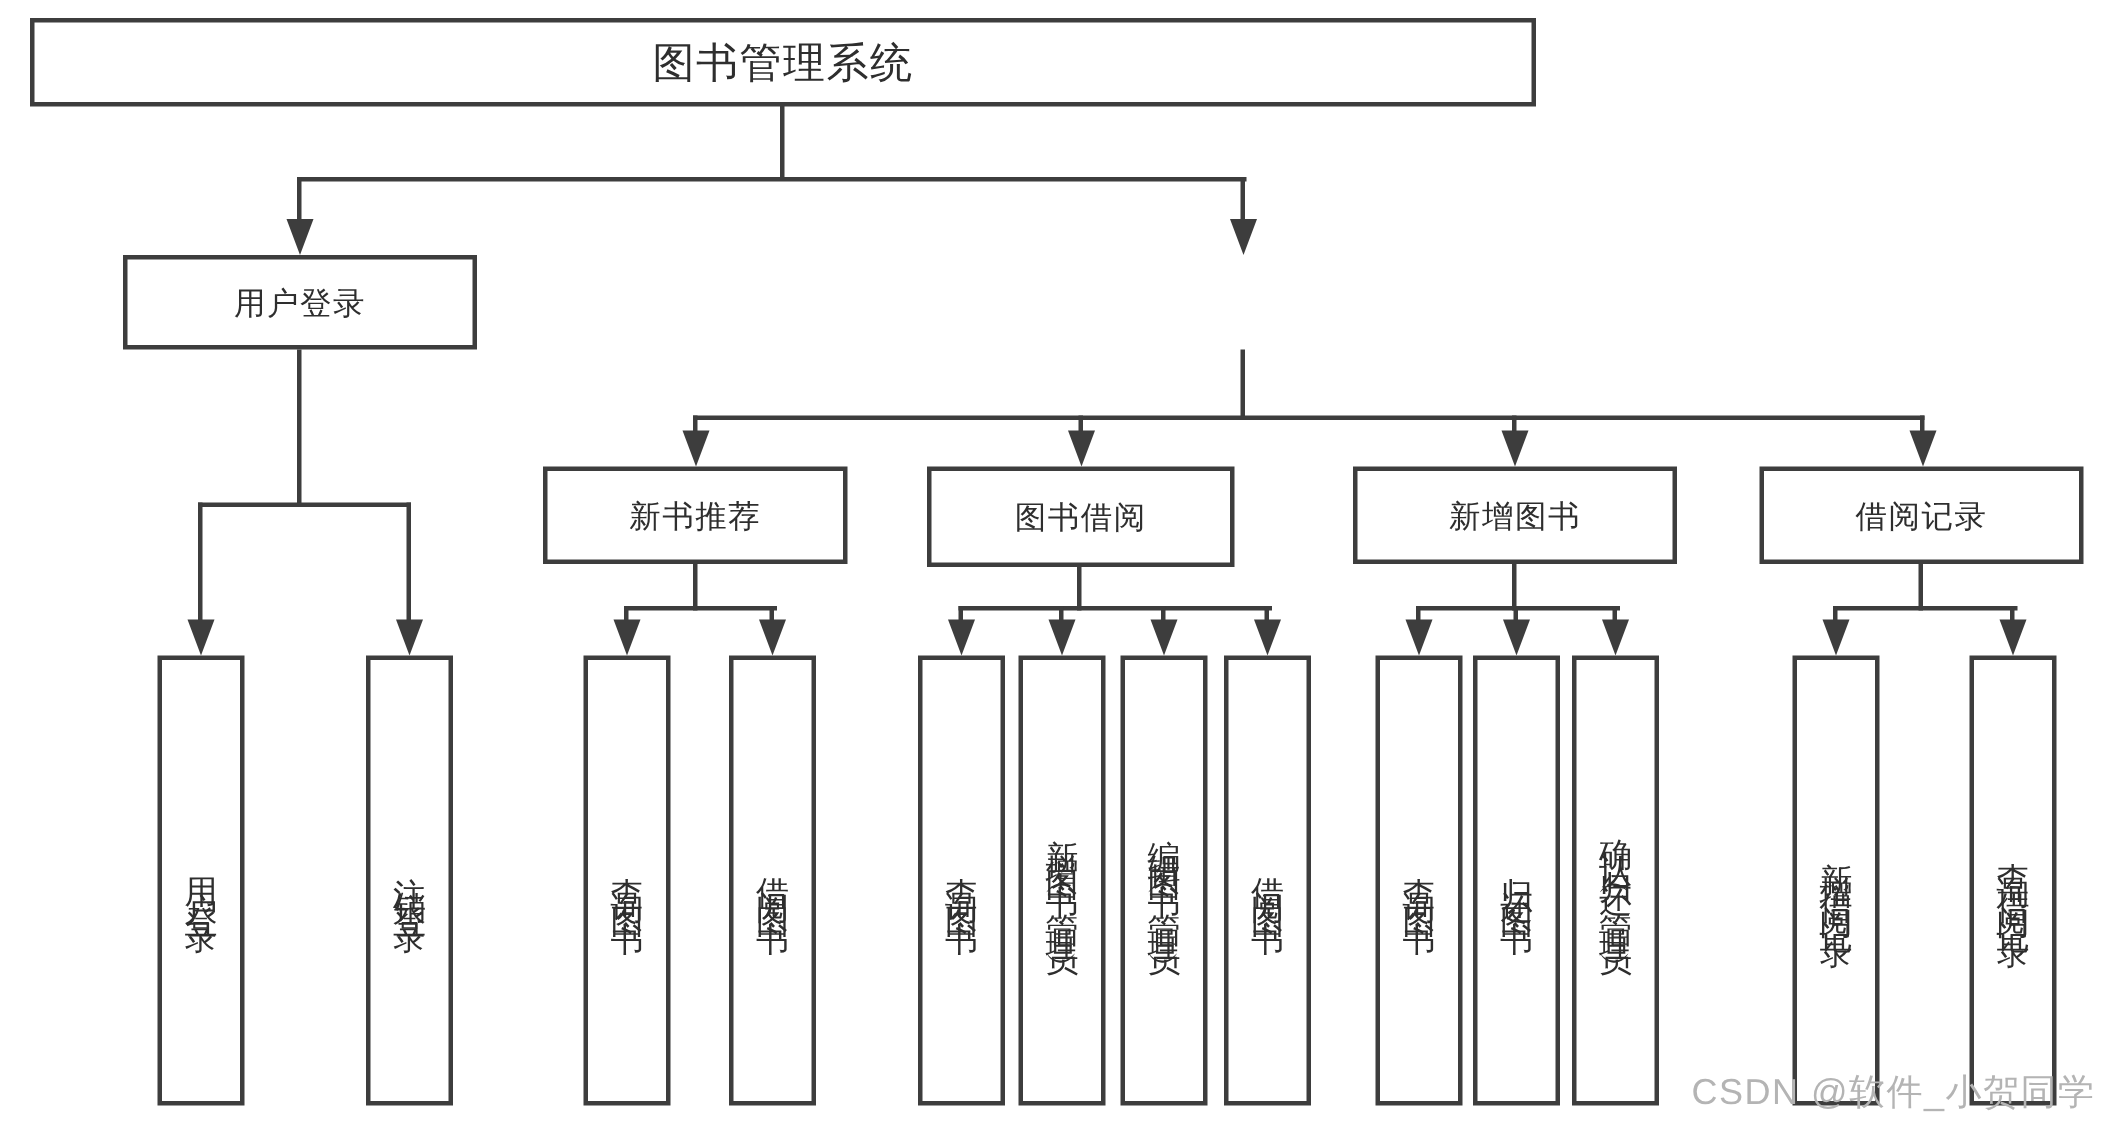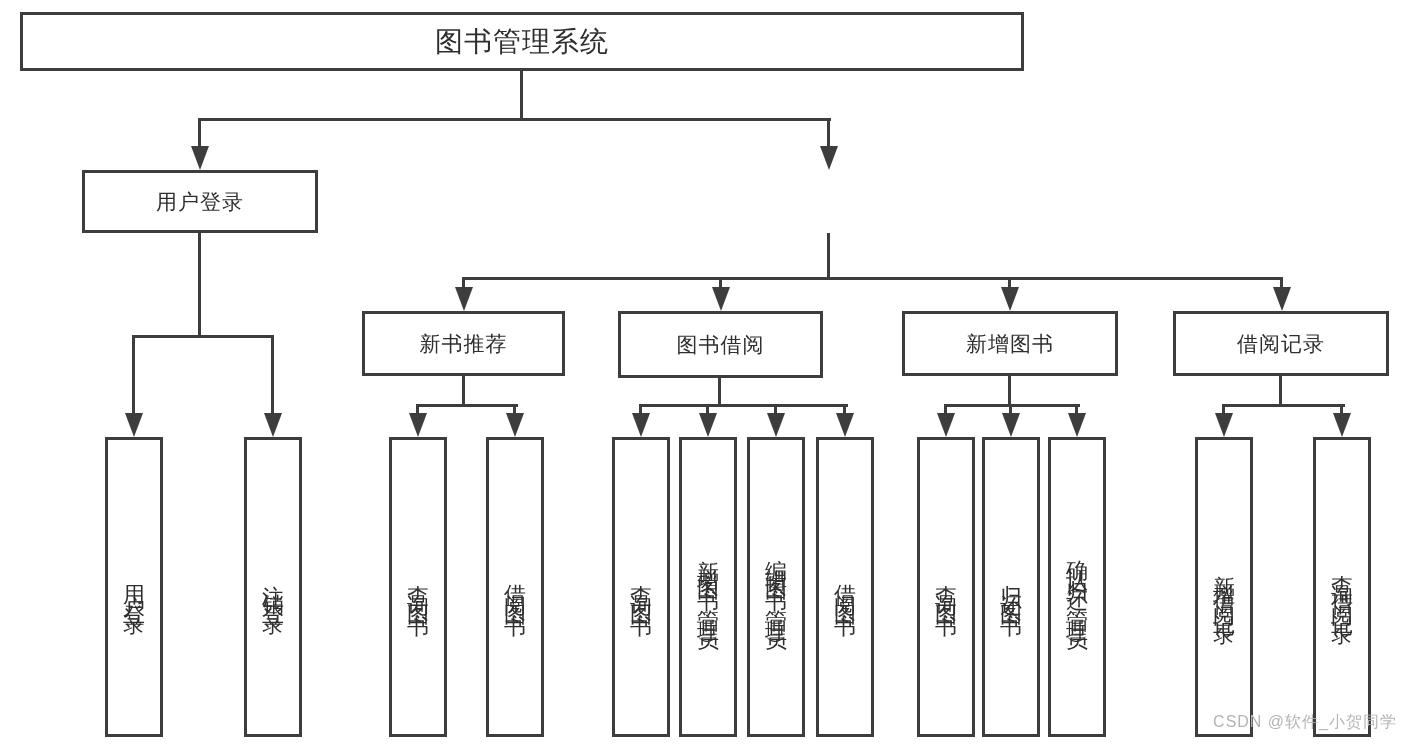--- a/index.html
+++ b/index.html
@@ -38,21 +38,21 @@
   .hl{position:absolute;height:3px;background:#3d3d3d;}
   .ar{
     position:absolute;width:0;height:0;
     border-style:solid;border-color:transparent;
     border-width:24px 9px 0 9px;
     border-top-color:#3d3d3d;
   }
   #watermark{
     position:absolute;
     top:712px;right:8px;
-    font-size:16px;color:#b4b4b4;
+    font-size:24px;color:#b4b4b4;
     letter-spacing:1px;
     z-index:5;
     white-space:nowrap;
   }
 </style>
 </head>
 <body>
 
 <div id="stage">
 

